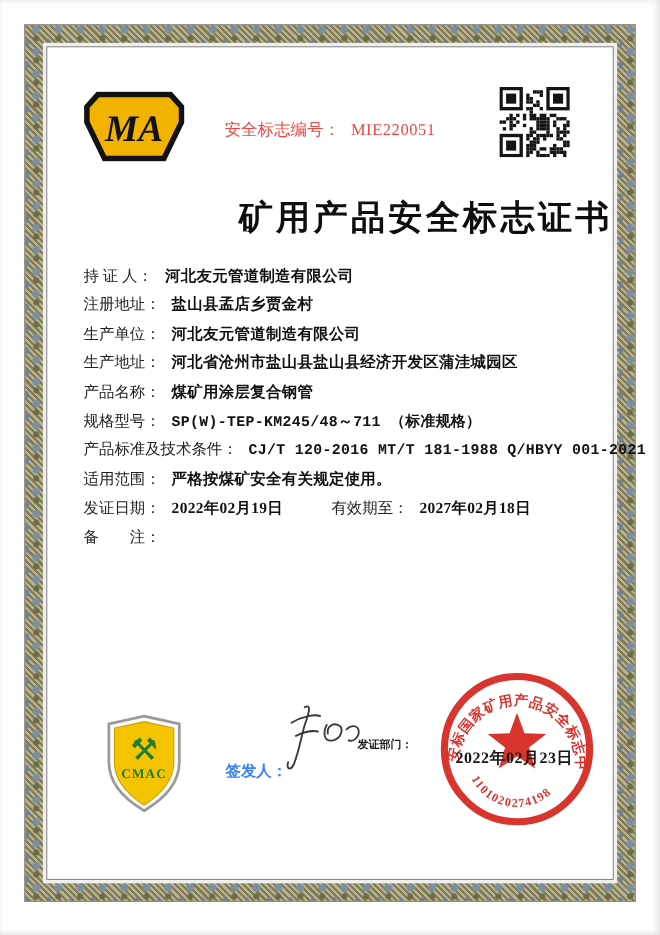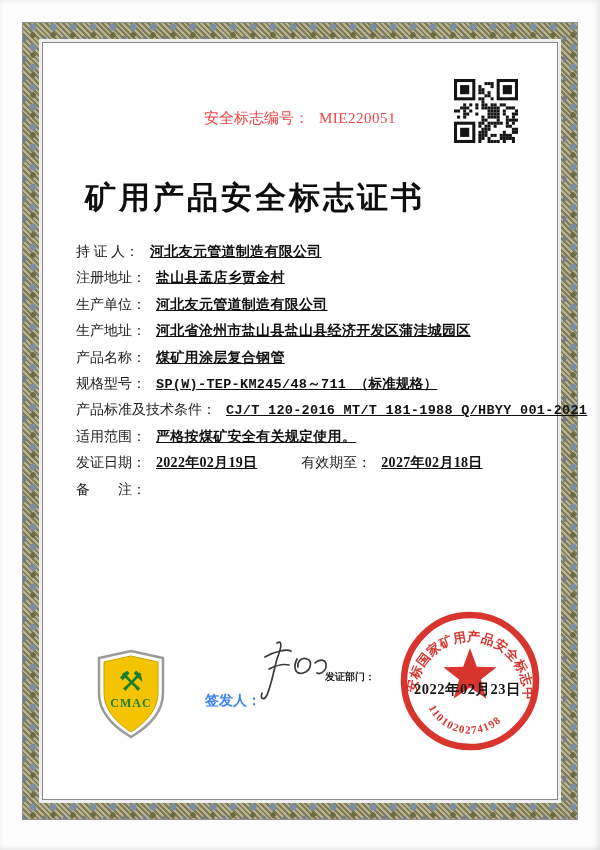--- a/index.html
+++ b/index.html
@@ -28,31 +28,31 @@
     background:#fff; border:1px solid #898989; box-shadow:0 0 0 3px #efefef;
   }
   .inner > * { position:absolute; }
 
   
   .ma-logo { left:33px; top:40px; width:92px; height:64px; }
   .cert-no-line { left:0; right:0; top:66px; text-align:center; font-size:15px; color:#ef4444; }
   .cert-no-line .num { margin-left:10px; letter-spacing:.5px; }
   .qr-box { left:411px; top:36px; width:64px; height:64px; }
   .title {
-    left:0; right:0; top:134px; text-align:left;
+    left:0; right:0; top:134px; text-align:right;
     font-size:31px; font-weight:700; letter-spacing:3px; color:#0e0e0e;
     font-family:"Liberation Serif","DejaVu Serif",serif;
     padding-left:42px;
   }
 
   
   .fields { left:33px; right:20px; top:196px; font-size:14px; }
   .frow { display:flex; align-items:baseline; height:26.4px; line-height:26.4px; white-space:nowrap; }
   .frow .lbl { color:#222; flex:none; min-width:64px; }
-  .frow .val { margin-left:10px; font-weight:700; color:#111; letter-spacing:.3px;text-decoration:underline; }
+  .frow .val { margin-left:10px; font-weight:700; color:#111; letter-spacing:.3px; }
   .frow .val.mono { font-family:"Liberation Mono", monospace; font-size:13.5px; }
   .date-grp2 { margin-left:44px; display:flex; align-items:flex-start; }
 
   
   .body-par {
     left:30px; width:458px; top:506px;
     font-size:14px; font-weight:700; color:#161616;
     line-height:19px; text-align:justify; text-indent:2em; letter-spacing:.2px;
   }
 
@@ -67,20 +67,26 @@
   svg text { font-family:"Liberation Serif", serif; }
 </style>
 </head>
 <body>
 
 <div class="page">
   <div class="ornament"></div>
 
   <div class="inner">
 
+    <div class="ma-logo">
+      <svg viewBox="0 0 92 64" width="92" height="64">
+        <path d="M13,3 H79 L89,14 V28 L73,61 H19 L3,28 V14 Z" fill="#f2b300" stroke="#121212" stroke-width="5" stroke-linejoin="miter"></path>
+        <text x="46" y="45" text-anchor="middle" font-size="34" font-weight="bold" font-style="italic" fill="#121212">MA</text>
+      </svg>
+    </div>
 
     <div class="cert-no-line">
       <span>安全标志编号：</span><span class="num">MIE220051</span>
     </div>
 
     <div class="qr-box">
       <svg viewBox="0 0 63 63" width="64" height="64">
         <rect x="0" y="0" width="63" height="63" fill="#fff"></rect>
         <g fill="#141414">
           <g>

